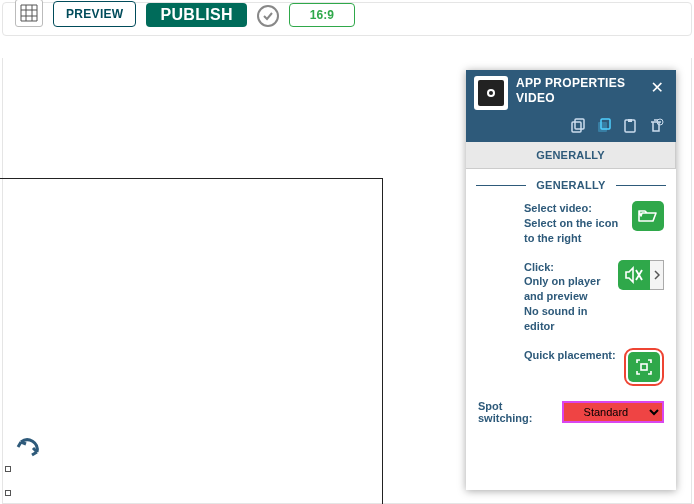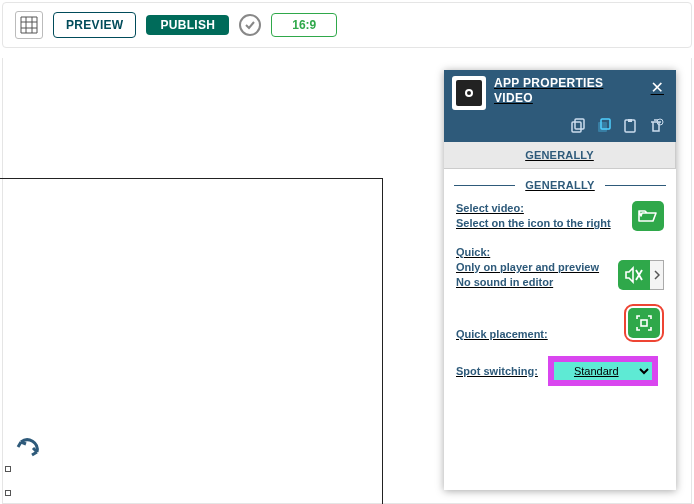--- a/index.html
+++ b/index.html
@@ -1,34 +1,34 @@
 <!DOCTYPE html>
 <html><head>
 <meta charset="utf-8">
 <style>
   * { box-sizing: border-box; margin: 0; padding: 0; font-family: Arial, Helvetica, sans-serif; }
   body { width: 694px; height: 504px; background: #fff; position: relative; overflow: hidden; }
 
   .toolbar {
-    display: flex; align-items: center; gap: 10px;
+    display: flex; align-items: flex-end; gap: 10px;
     padding: 8px 12px; border: 1px solid #e5e5e5; border-radius: 4px;
-    margin: 2px 2px 0 2px; height: 46px;
+    margin: 2px 2px 0 2px; height: 34px;
   }
   .grid-btn {
     width: 28px; height: 28px; border: 1px solid #bbb; border-radius: 3px;
     display: flex; align-items: center; justify-content: center; background: #fff;
   }
   .preview-btn {
     border: 1.5px solid #004b5a; color: #004b5a; background: #fff;
     font-weight: 600; font-size: 12px; padding: 5px 12px; border-radius: 4px;
     letter-spacing: 0.3px;
   }
   .publish-btn {
     background: #006b5a; color: #fff; border: none;
-    font-weight: 700; font-size: 12px; padding: 3px 14px; border-radius: 4px;
+    font-weight: 700; font-size: 16px; padding: 3px 14px; border-radius: 4px;
     letter-spacing: 0.3px;
   }
   .check-circle {
     width: 22px; height: 22px; border: 2px solid #888; border-radius: 50%;
     display: flex; align-items: center; justify-content: center; color: #888;
   }
   .ratio-btn {
     border: 1.5px solid #2fa84a; color: #2fa84a; background: #fff;
     font-weight: 600; font-size: 12px; padding: 4px 20px; border-radius: 4px;
   }
@@ -42,22 +42,22 @@
     border: 1px solid #222;
   }
   .rotate-handle {
     position: absolute; left: 12px; top: 376px; color: #2e5a7a;
   }
   .sel-handle {
     position: absolute; width: 6px; height: 6px; background: #fff; border: 1px solid #555;
   }
 
   .panel {
-    position: absolute; right: 18px; top: 70px; width: 232px; height: 420px;
-    background: #fff; box-shadow: 0 1px 8px rgba(0,0,0,0.35); display: flex; flex-direction: column; text-decoration: underline;
+    position: absolute; right: 18px; top: 70px; width: 210px; height: 420px;
+    background: #fff; box-shadow: 0 1px 8px rgba(0,0,0,0.35); display: flex; flex-direction: column;
   }
   .panel-header {
     background: #2e5a7a; color: #fff; display: flex; align-items: flex-start;
     padding: 6px 8px; gap: 8px;
   }
   .panel-icon-box {
     width: 34px; height: 34px; background: #fff; border-radius: 3px;
     display: flex; align-items: center; justify-content: center;
   }
   .panel-icon-box-inner {
@@ -88,21 +88,21 @@
   .section-title {
     display: flex; align-items: center; color: #2e5a7a; font-size: 11px; font-weight: 700;
     padding: 10px 10px 6px 10px; letter-spacing: 0.3px;
   }
   .section-title::before, .section-title::after {
     content: ""; flex: 1; height: 1px; background: #2e5a7a;
   }
   .section-title span { padding: 0 10px; }
 
   .panel-body { padding: 4px 12px; font-size: 11px; color: #2e5a7a; font-weight: 700; }
-  .row { display: flex; align-items: flex-end; margin-bottom: 14px; gap: 8px; }
+  .row { display: flex; align-items: flex-start; margin-bottom: 14px; gap: 8px; margin-left: 46px; }
   .row .lbl { flex: 1; line-height: 1.35; }
   .row .lbl .sub { display: block; }
 
   .green-btn {
     width: 32px; height: 30px; background: #2fa84a; border-radius: 5px;
     display: flex; align-items: center; justify-content: center; color: #fff;
     cursor: pointer;
   }
   .quick-wrap {
     border: 2.5px solid #e43; border-radius: 9px; padding: 2px;
@@ -112,21 +112,21 @@
   }
   .vol-tri {
     width: 14px; height: 30px; border: 1px solid #aaa; border-left: none;
     display: flex; align-items: center; justify-content: center; color: #555;
     background: #f4f4f4;
   }
 
   .select-row { display: flex; align-items: center; gap: 10px; margin-top: 6px; }
   .select-row label { font-size: 11px; color: #2e5a7a; font-weight: 700; }
   select {
-    font-size: 11px; padding: 2px 16px; border: 6px solid #d946ef; background: #5eead4; width: 110px;
+    font-size: 11px; padding: 2px 16px; border: 2px solid #d946ef; background: #ef4444; width: 110px;
   }
 </style>
 </head>
 <body>
 
 <div class="toolbar">
   <div class="grid-btn">
     <svg width="18" height="18" viewBox="0 0 18 18">
       <g stroke="#555" stroke-width="1">
         <line x1="1" y1="1" x2="17" y2="1"></line>
@@ -224,21 +224,21 @@
       </div>
       <div class="green-btn">
         <svg width="20" height="16" viewBox="0 0 20 16">
           <path d="M1 3 v10 h14 l3 -8 h-14 l-1 3 z M1 3 h6 l2 2 h7" fill="none" stroke="#fff" stroke-width="1.6" stroke-linejoin="round"></path>
         </svg>
       </div>
     </div>
 
     <div class="row">
       <div class="lbl">
-        <span>Quick:</span>
+        <span>Click:</span>
         <span class="sub">Only on player and preview</span>
         <span class="sub">No sound in editor</span>
       </div>
       <div class="vol-side">
         <div class="green-btn" style="border-radius:5px 0 0 5px">
           <svg width="20" height="18" viewBox="0 0 20 18">
             <path d="M2 6 h3 l4 -4 v14 l-4 -4 h-3 z" fill="none" stroke="#fff" stroke-width="1.6"></path>
             <line x1="12" y1="4" x2="18" y2="14" stroke="#fff" stroke-width="1.8"></line>
             <line x1="18" y1="4" x2="12" y2="14" stroke="#fff" stroke-width="1.8"></line>
           </svg>

